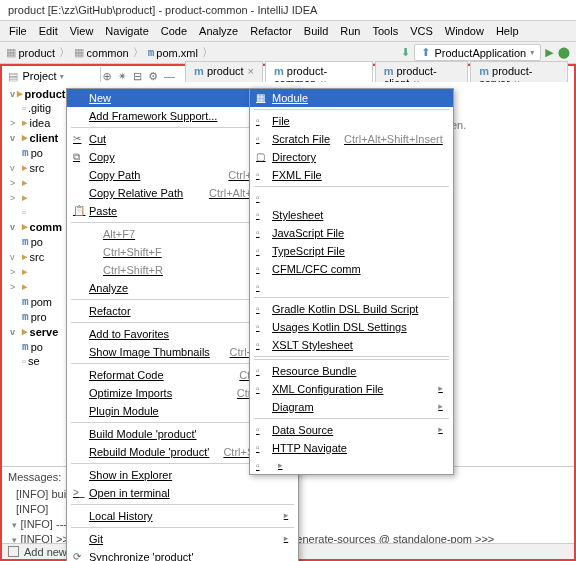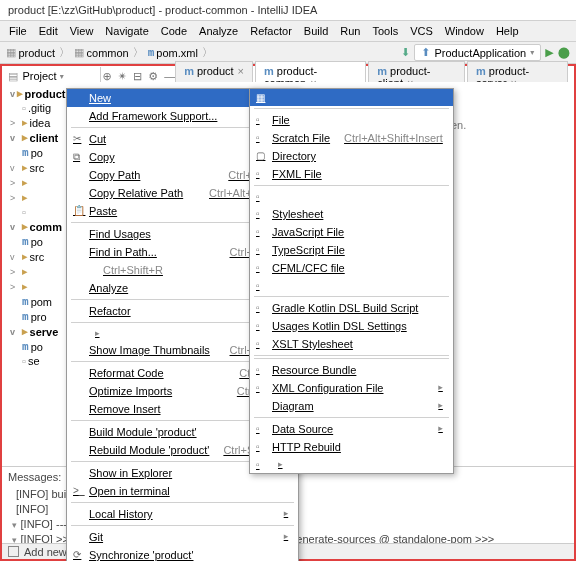--- a/index.html
+++ b/index.html
@@ -10,21 +10,21 @@
 .toolbar { background: #f0f0f0; border-bottom: 1px solid #d0d0d0; padding: 2px 6px; display: flex; align-items: center; height: 22px; }
 .toolbar .breadcrumb { display: flex; gap: 2px; align-items: center; }
 .toolbar .breadcrumb .sep { color: #888; margin: 0 2px; }
 .toolbar .right { margin-left: auto; display: flex; gap: 4px; align-items: center; }
 .run-config { background: #fff; border: 1px solid #ccc; padding: 1px 6px; border-radius: 2px; display: flex; align-items: center; gap: 4px; }
 .play-btn { color: #4a9e4a; }
 .proj-header { border: 2px solid #e04040; background: #fff; padding: 2px 6px; display: flex; align-items: center; height: 24px; position: relative; }
 .proj-header .label { font-weight: normal; }
 .proj-header .vdiv { width: 1px; height: 18px; background: #ccc; margin-left: 36px; margin-right: 2px; }
 .proj-header .toolicons { display: flex; gap: 6px; color: #777; }
-.tabs { display: flex; gap: 2px; }
+.tabs { display: flex; gap: 2px; margin-left: 10px; }
 .tab { padding: 3px 8px; border: 1px solid #ccc; border-bottom: none; background: #f0f0f0; font-size: 11px; position: relative; }
 .tab.active { background: #fff; }
 .tab .close { margin-left: 4px; color: #888; }
 .tab .m-icon { color: #5a8dc0; font-weight: bold; margin-right: 3px; }
 .main-area { background: #fff; position: absolute; left: 0; right: 0; top: 82px; bottom: 0; border: 2px solid #e04040; border-top: none; }
 .project-tree { position: absolute; left: 4px; top: 0; width: 60px; padding: 4px; }
 .tree-item { padding: 1px 0; display: flex; align-items: center; gap: 2px; font-size: 11px; }
 .tree-item .arrow { width: 10px; color: #888; font-size: 9px; }
 .tree-item.bold { font-weight: bold; }
 .editor-code { position: absolute; left: 260px; top: 6px; right: 4px; font-family: Consolas, monospace; font-size: 11px; color: #777; line-height: 15px; }
@@ -282,67 +282,66 @@
       <span class="shortcut">Ctrl+Alt+Shift+C</span>
     </div>
     <div class="row">
       <span class="icon">📋</span>
       <span class="lbl">Paste</span>
       <span class="shortcut">Ctrl+V</span>
     </div>
     <div class="sep"></div>
     <div class="row">
       <span class="icon"></span>
-      <span class="lbl">Find Usages</span>
       <span class="shortcut">Alt+F7</span>
     </div>
     <div class="row">
       <span class="icon"></span>
-      <span class="lbl">Find in Path...</span>
       <span class="shortcut">Ctrl+Shift+F</span>
     </div>
     <div class="row">
       <span class="icon"></span>
       <span class="shortcut">Ctrl+Shift+R</span>
     </div>
     <div class="row">
       <span class="icon"></span>
       <span class="lbl">Analyze</span>
       <span class="sub">▸</span>
     </div>
     <div class="sep"></div>
     <div class="row">
       <span class="icon"></span>
       <span class="lbl">Refactor</span>
       <span class="sub">▸</span>
     </div>
     <div class="sep"></div>
     <div class="row">
       <span class="icon"></span>
+      <span class="lbl">Add to Favorites</span>
       <span class="sub">▸</span>
     </div>
     <div class="row">
       <span class="icon"></span>
       <span class="lbl">Show Image Thumbnails</span>
       <span class="shortcut">Ctrl+Shift+T</span>
     </div>
     <div class="sep"></div>
     <div class="row">
       <span class="icon"></span>
       <span class="lbl">Reformat Code</span>
       <span class="shortcut">Ctrl+Alt+L</span>
     </div>
     <div class="row">
       <span class="icon"></span>
       <span class="lbl">Optimize Imports</span>
       <span class="shortcut">Ctrl+Alt+O</span>
     </div>
     <div class="row">
       <span class="icon"></span>
-      <span class="lbl">Remove Insert</span>
+      <span class="lbl">Plugin Module</span>
       <span class="shortcut">Delete</span>
     </div>
     <div class="sep"></div>
     <div class="row">
       <span class="icon"></span>
       <span class="lbl">Build Module 'product'</span>
     </div>
     <div class="row">
       <span class="icon"></span>
       <span class="lbl">Rebuild Module 'product'</span>
@@ -370,20 +369,21 @@
       <span class="sub">▸</span>
     </div>
     <div class="row">
       <span class="icon">⟳</span>
       <span class="lbl">Synchronize 'product'</span>
     </div>
   </div>
 <div class="ctx-menu menu2" id="menu2">
     <div class="row sel">
       <span class="icon">▦</span>
+      <span class="lbl">Module</span>
     </div>
     <div class="sep"></div>
     <div class="row">
       <span class="icon">▫</span>
       <span class="lbl">File</span>
     </div>
     <div class="row">
       <span class="icon">▫</span>
       <span class="lbl">Scratch File</span>
       <span class="shortcut">Ctrl+Alt+Shift+Insert</span>
@@ -407,21 +407,21 @@
     <div class="row">
       <span class="icon">▫</span>
       <span class="lbl">JavaScript File</span>
     </div>
     <div class="row">
       <span class="icon">▫</span>
       <span class="lbl">TypeScript File</span>
     </div>
     <div class="row">
       <span class="icon">▫</span>
-      <span class="lbl">CFML/CFC file</span>
+      <span class="lbl">CFML/CFC comm</span>
     </div>
     <div class="row">
       <span class="icon">▫</span>
     </div>
     <div class="sep"></div>
     <div class="row">
       <span class="icon">▫</span>
       <span class="lbl">Gradle Kotlin DSL Build Script</span>
     </div>
     <div class="row">
@@ -449,19 +449,19 @@
       <span class="sub">▸</span>
     </div>
     <div class="sep"></div>
     <div class="row">
       <span class="icon">▫</span>
       <span class="lbl">Data Source</span>
       <span class="sub">▸</span>
     </div>
     <div class="row">
       <span class="icon">▫</span>
-      <span class="lbl">HTTP Rebuild</span>
+      <span class="lbl">HTTP Navigate</span>
     </div>
     <div class="row">
       <span class="icon">▫</span>
       <span class="sub">▸</span>
     </div>
   </div>
 
 </body></html>

